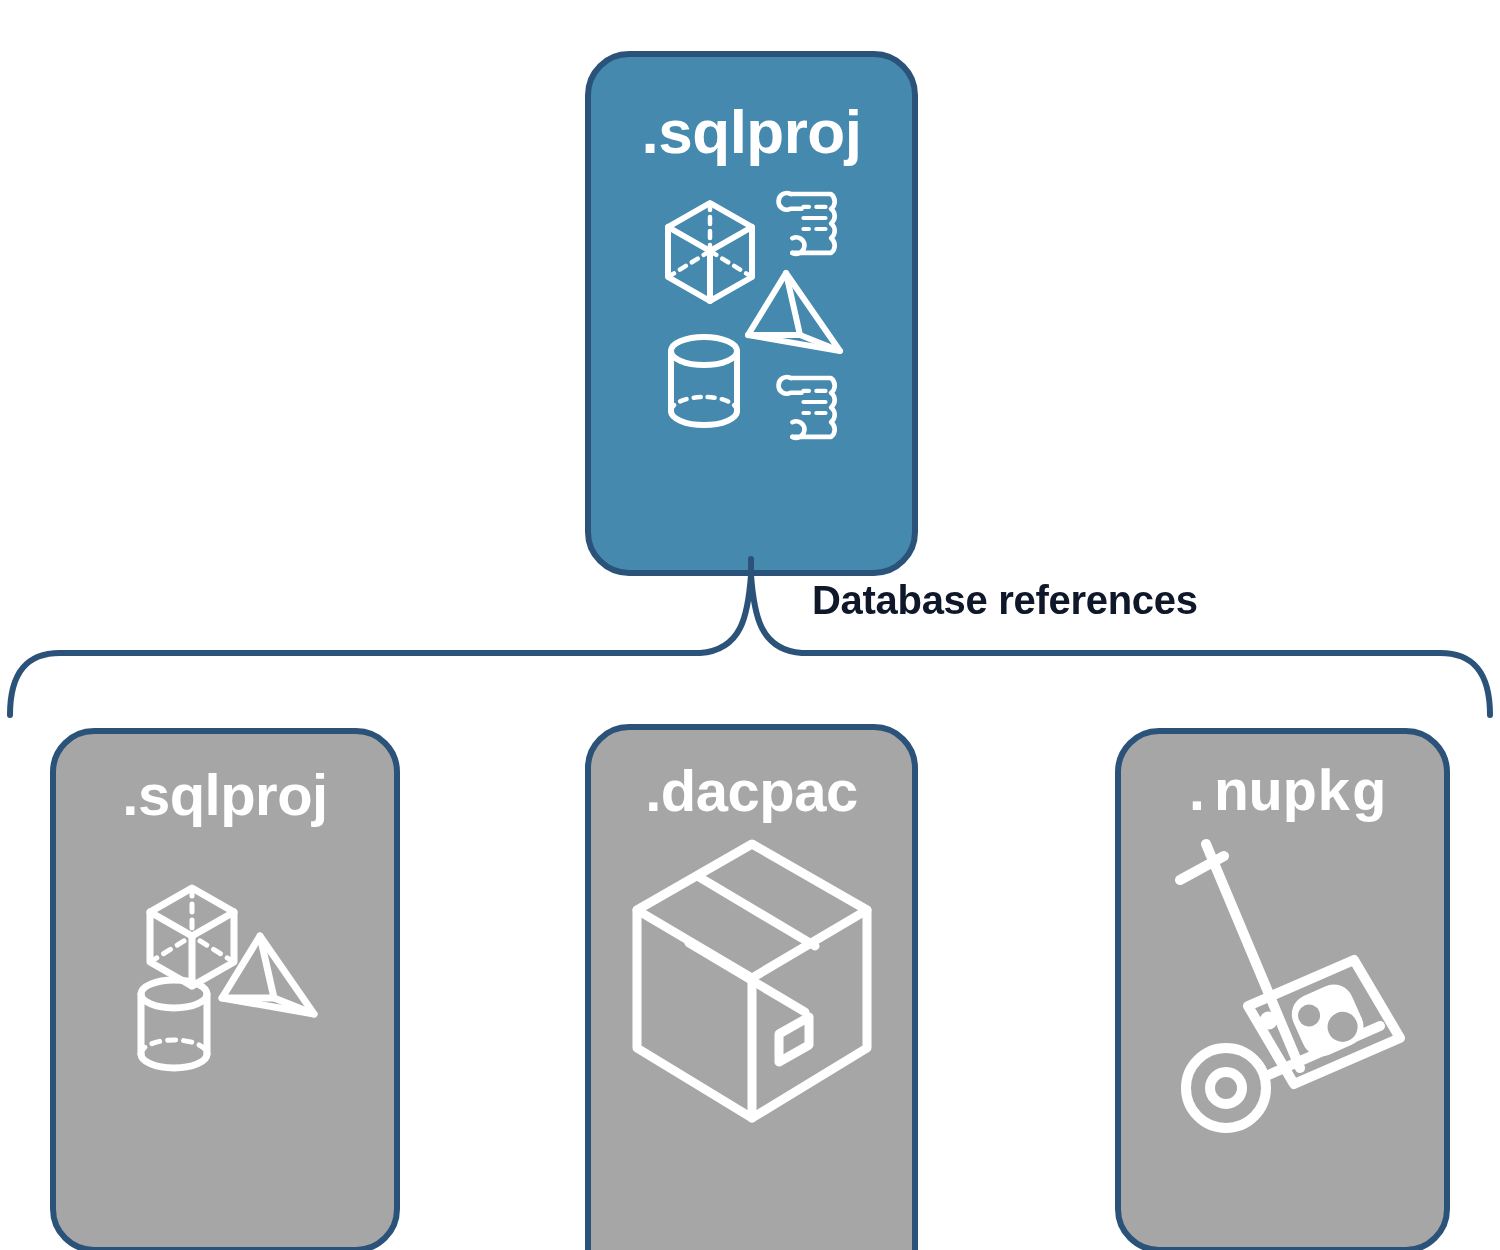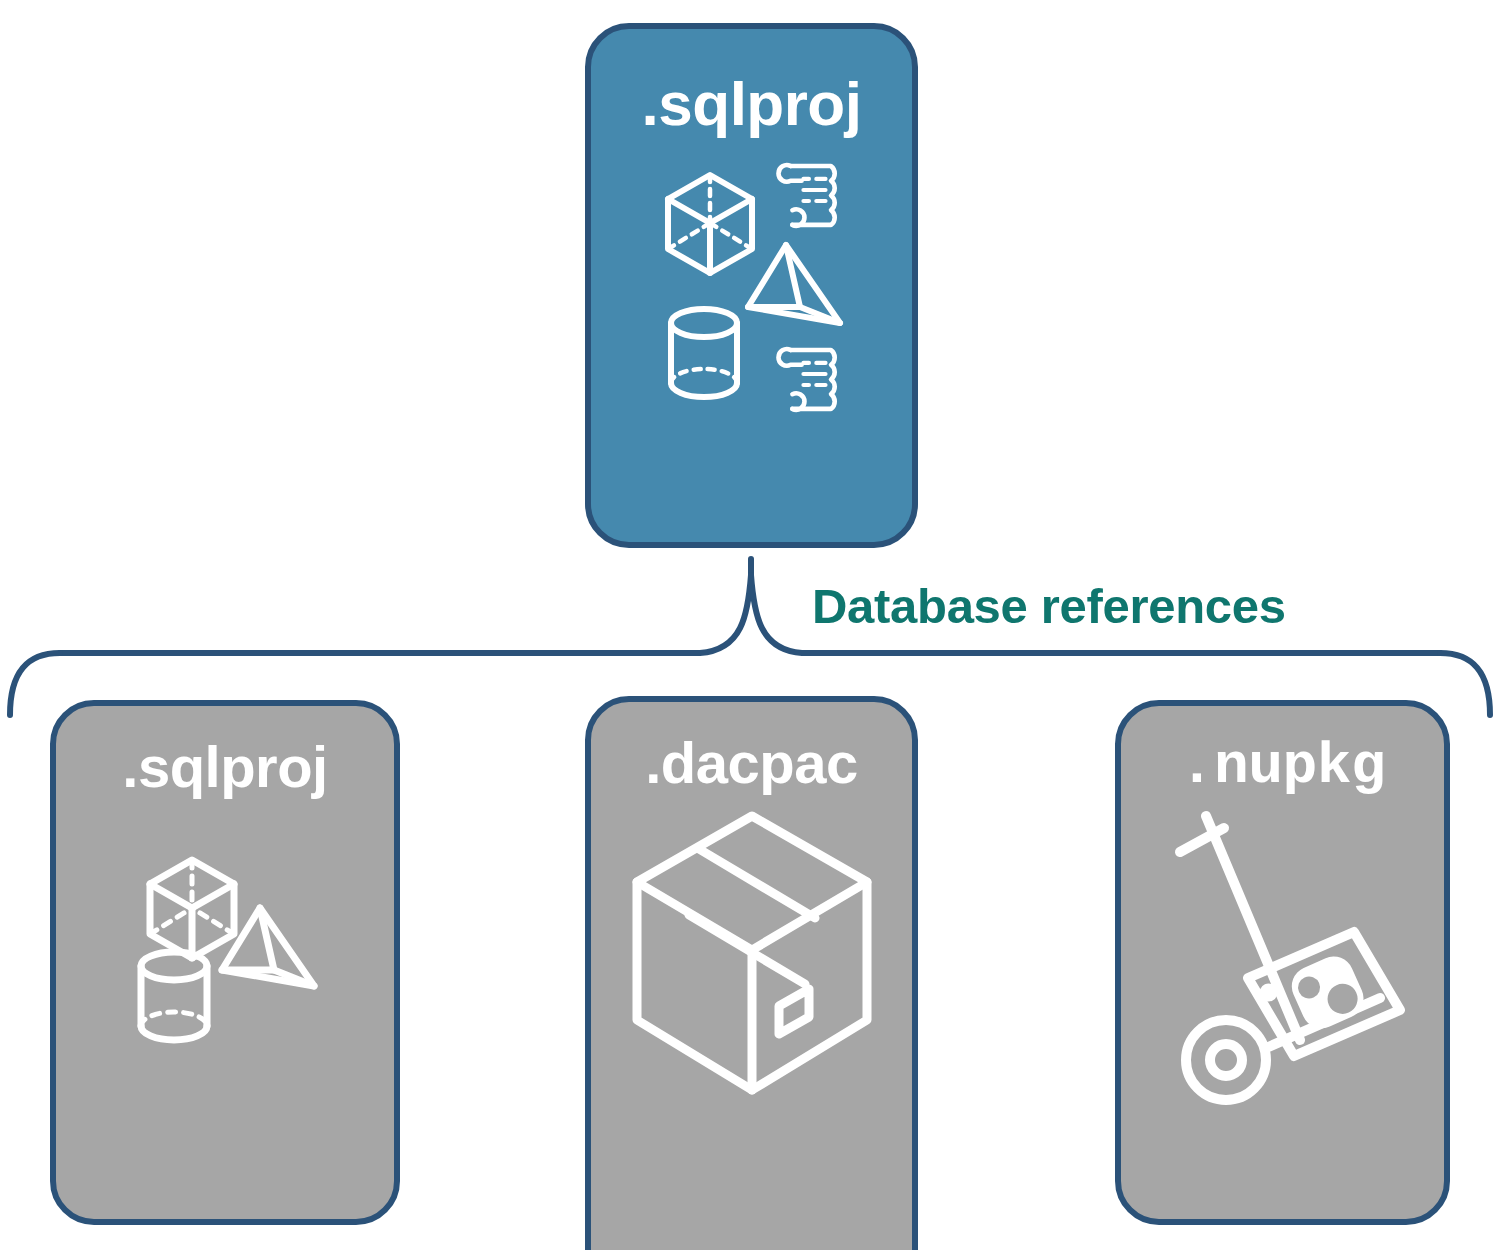--- a/index.html
+++ b/index.html
@@ -11,20 +11,21 @@
 
   
   .card{
     position:absolute;
     border:6px solid #2B5279;
     border-radius:44px;
     box-sizing:border-box;
     display:flex;
     flex-direction:column;
     align-items:center;
+    margin-top:28px;
   }
   .card.teal{background:#4589AE;}
   .card.gray{background:#A6A6A6;}
 
   .card-title{
     color:#ffffff;
     font-weight:bold;
     letter-spacing:-0.5px;
     line-height:1;
     user-select:none;
@@ -47,23 +48,23 @@
   #card-dacpac   {left:585px; top:696px;  width:333px;  height:653px;}
   #card-nupkg    {left:1115px;top:700px;  width:335px;  height:525px;font-family:Liberation Mono, monospace;}
 
   
   #connector{position:absolute;left:0;top:545px;width:1500px;height:180px;overflow:visible;}
 
   
   #connector-label{
     position:absolute;
     left:812px; top:578px;
-    font-size:49px;
+    font-size:40px;
     font-weight:bold;
-    color:#0f766e;
+    color:#0f172a;
     letter-spacing:-0.3px;
     white-space:nowrap;
     user-select:none;
   }
 </style>
 </head>
 <body>
 
 <div class="stage">
 

